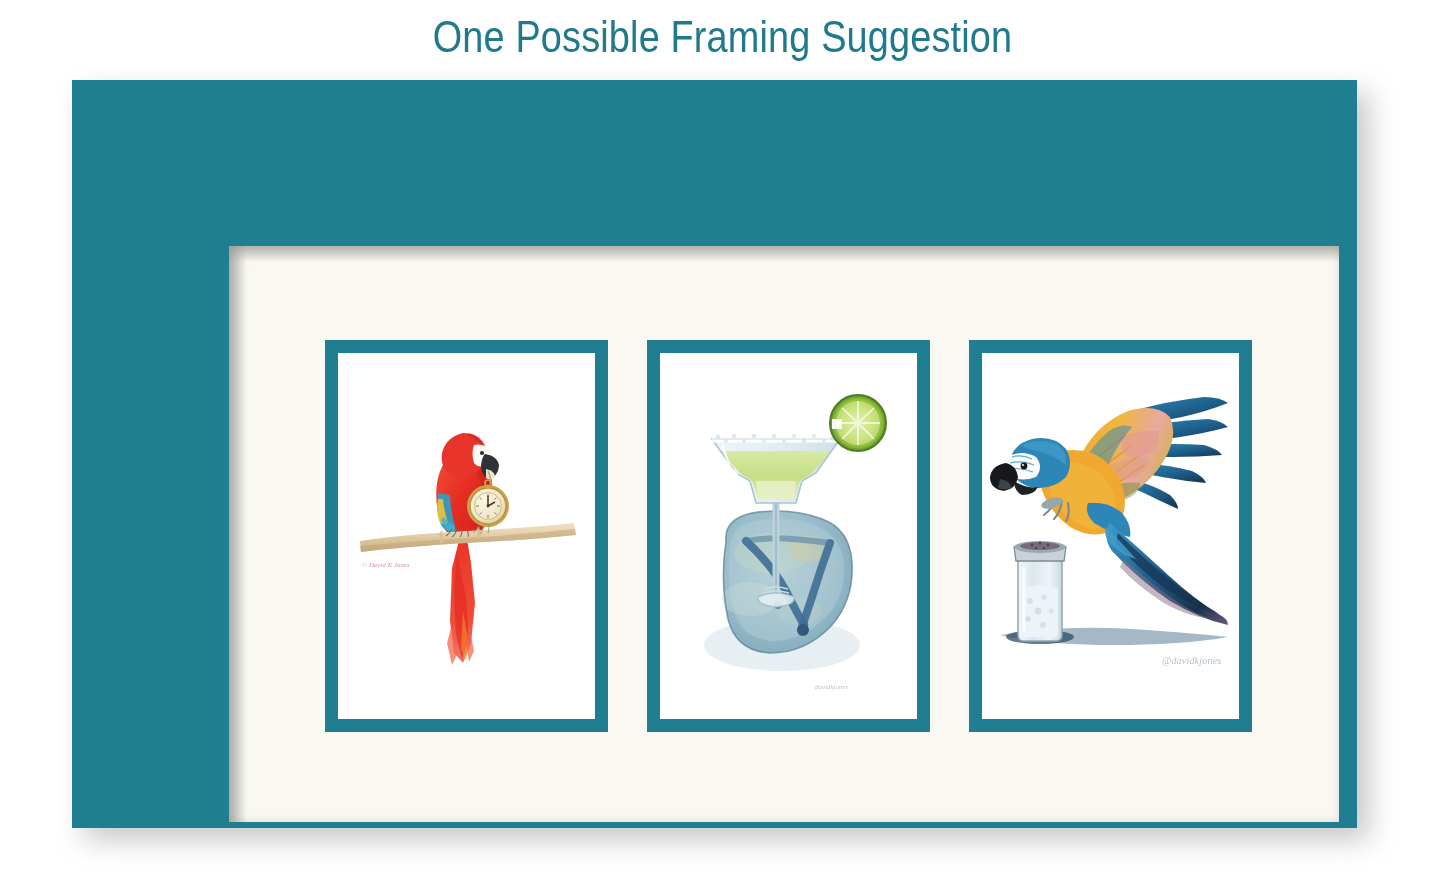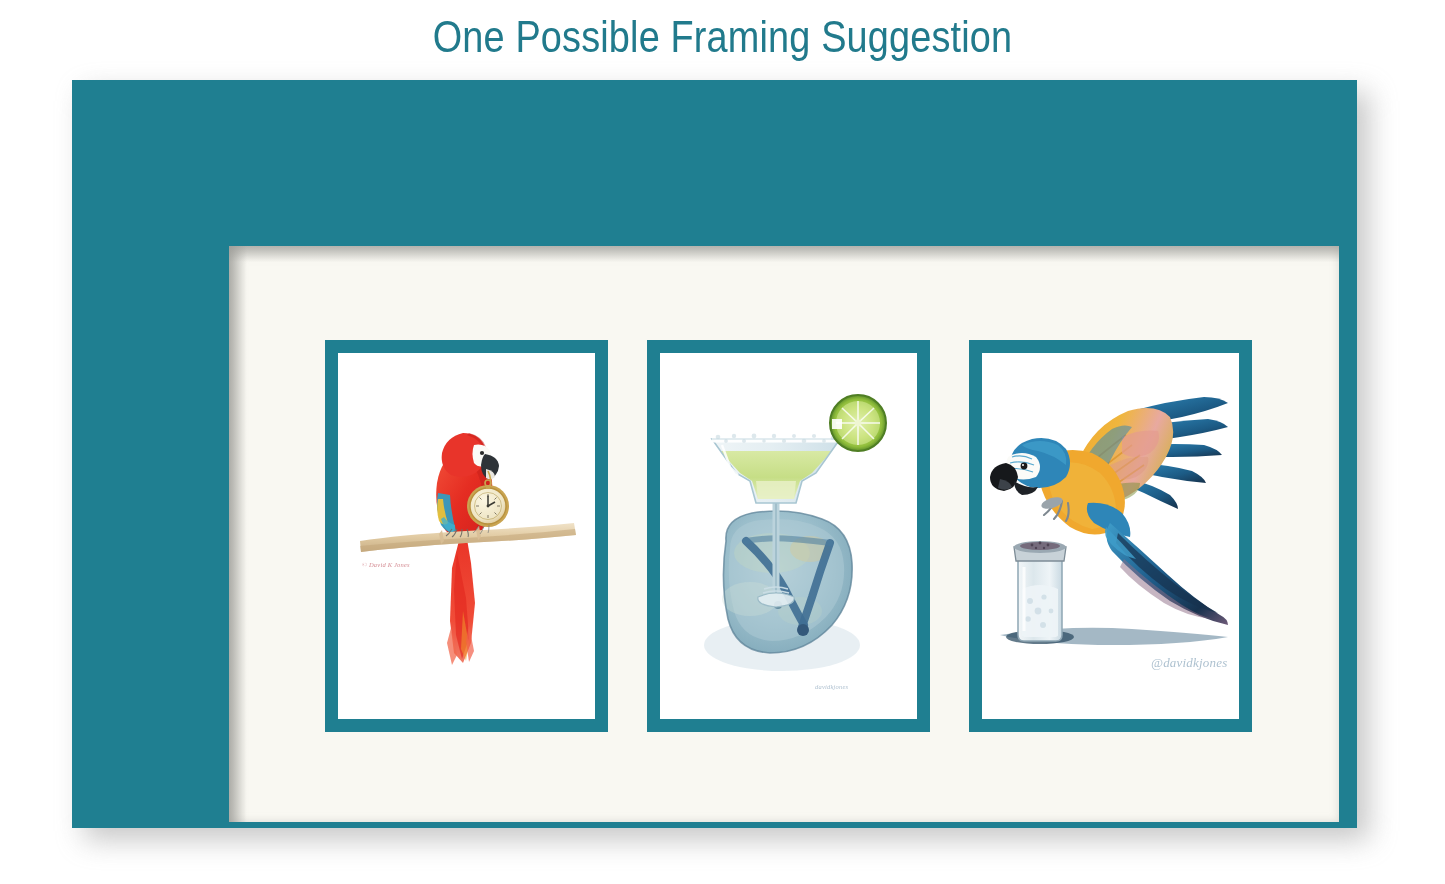--- a/index.html
+++ b/index.html
@@ -84,21 +84,21 @@
     position:absolute;
     font-family:"Liberation Serif",serif;
     font-style:italic;
     font-size:6.5px;
     letter-spacing:.2px;
     white-space:nowrap;
     opacity:.72;
   }
   .sig-1{left:24px;top:208px;color:#c4606a;}
   .sig-2{left:155px;top:330px;color:#8fa8bd;}
-  .sig-3{left:169px;top:302px;color:#9fb6c7;font-size:13px;opacity:.85;}
+  .sig-3{left:180px;top:302px;color:#9fb6c7;font-size:10px;opacity:.85;}
 </style>
 </head>
 <body>
 
 <div id="stage">
 
   <div class="title">One Possible Framing Suggestion</div>
 
   <div class="frame-shadow"></div>
 

